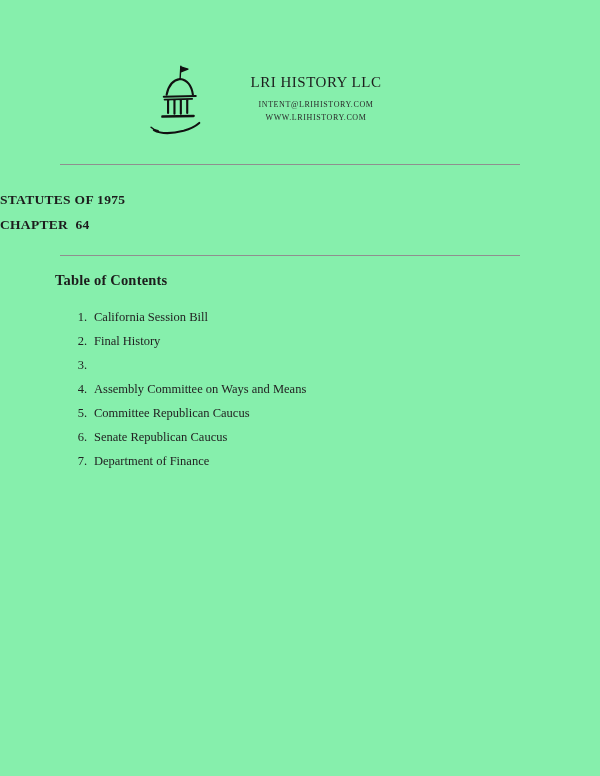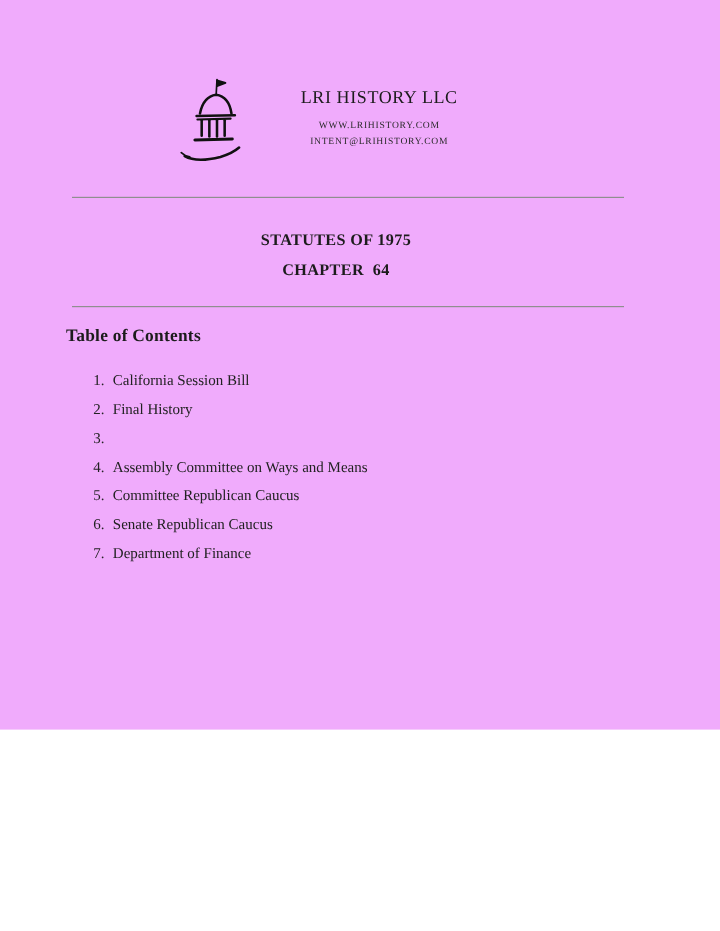--- a/index.html
+++ b/index.html
@@ -7,22 +7,22 @@
   body {
     width: 600px;
     height: 776px;
     font-family: "Liberation Serif", "DejaVu Serif", serif;
     color: #1c1c1c;
     position: relative;
     overflow: hidden;
   }
   .page {
     width: 600px;
-    height: 608px;
-    background: #f0abfc;
+    height: 776px;
+    background: #86efac;
   }
 
   
   .letterhead {
     display: flex;
     align-items: flex-start;
     padding-top: 62px;
     padding-left: 142px;
   }
   .logo-wrap {
@@ -57,21 +57,21 @@
     border-top: 1px solid #8f8f8f;
     margin-left: 60px;
     margin-right: 80px;
     height: 0;
   }
   .rule-1 { margin-top: 24px; }
   .rule-2 { margin-top: 18px; }
 
   
   .statute-block {
-    text-align: center;
+    text-align: left;
     margin-right: 40px;
     margin-top: 22px;
   }
   .statute-line {
     font-weight: bold;
     font-size: 13.5px;
     line-height: 25px;
     letter-spacing: 0.3px;
     white-space: pre;
   }
@@ -126,22 +126,22 @@
         <path d="M31 53 L70 52" stroke-width="2.5"></path>
 
         <path d="M28 77 L72 76" stroke-width="3.5"></path>
 
         <path d="M16 96 Q30 104 58 97 Q72 93 80 86" stroke-width="3"></path>
         <path d="M12 92 Q16 96 22 97" stroke-width="2"></path>
       </svg>
     </div>
     <div class="firm-block">
       <div class="firm-name">LRI HISTORY LLC</div>
+      <div class="firm-line">INTENT@LRIHISTORY.COM</div>
       <div class="firm-line">WWW.LRIHISTORY.COM</div>
-      <div class="firm-line">INTENT@LRIHISTORY.COM</div>
     </div>
   </div>
 
   <hr class="rule rule-1">
 
   <div class="statute-block">
     <div class="statute-line">STATUTES OF 1975</div>
     <div class="statute-line">CHAPTER  64</div>
   </div>
 

